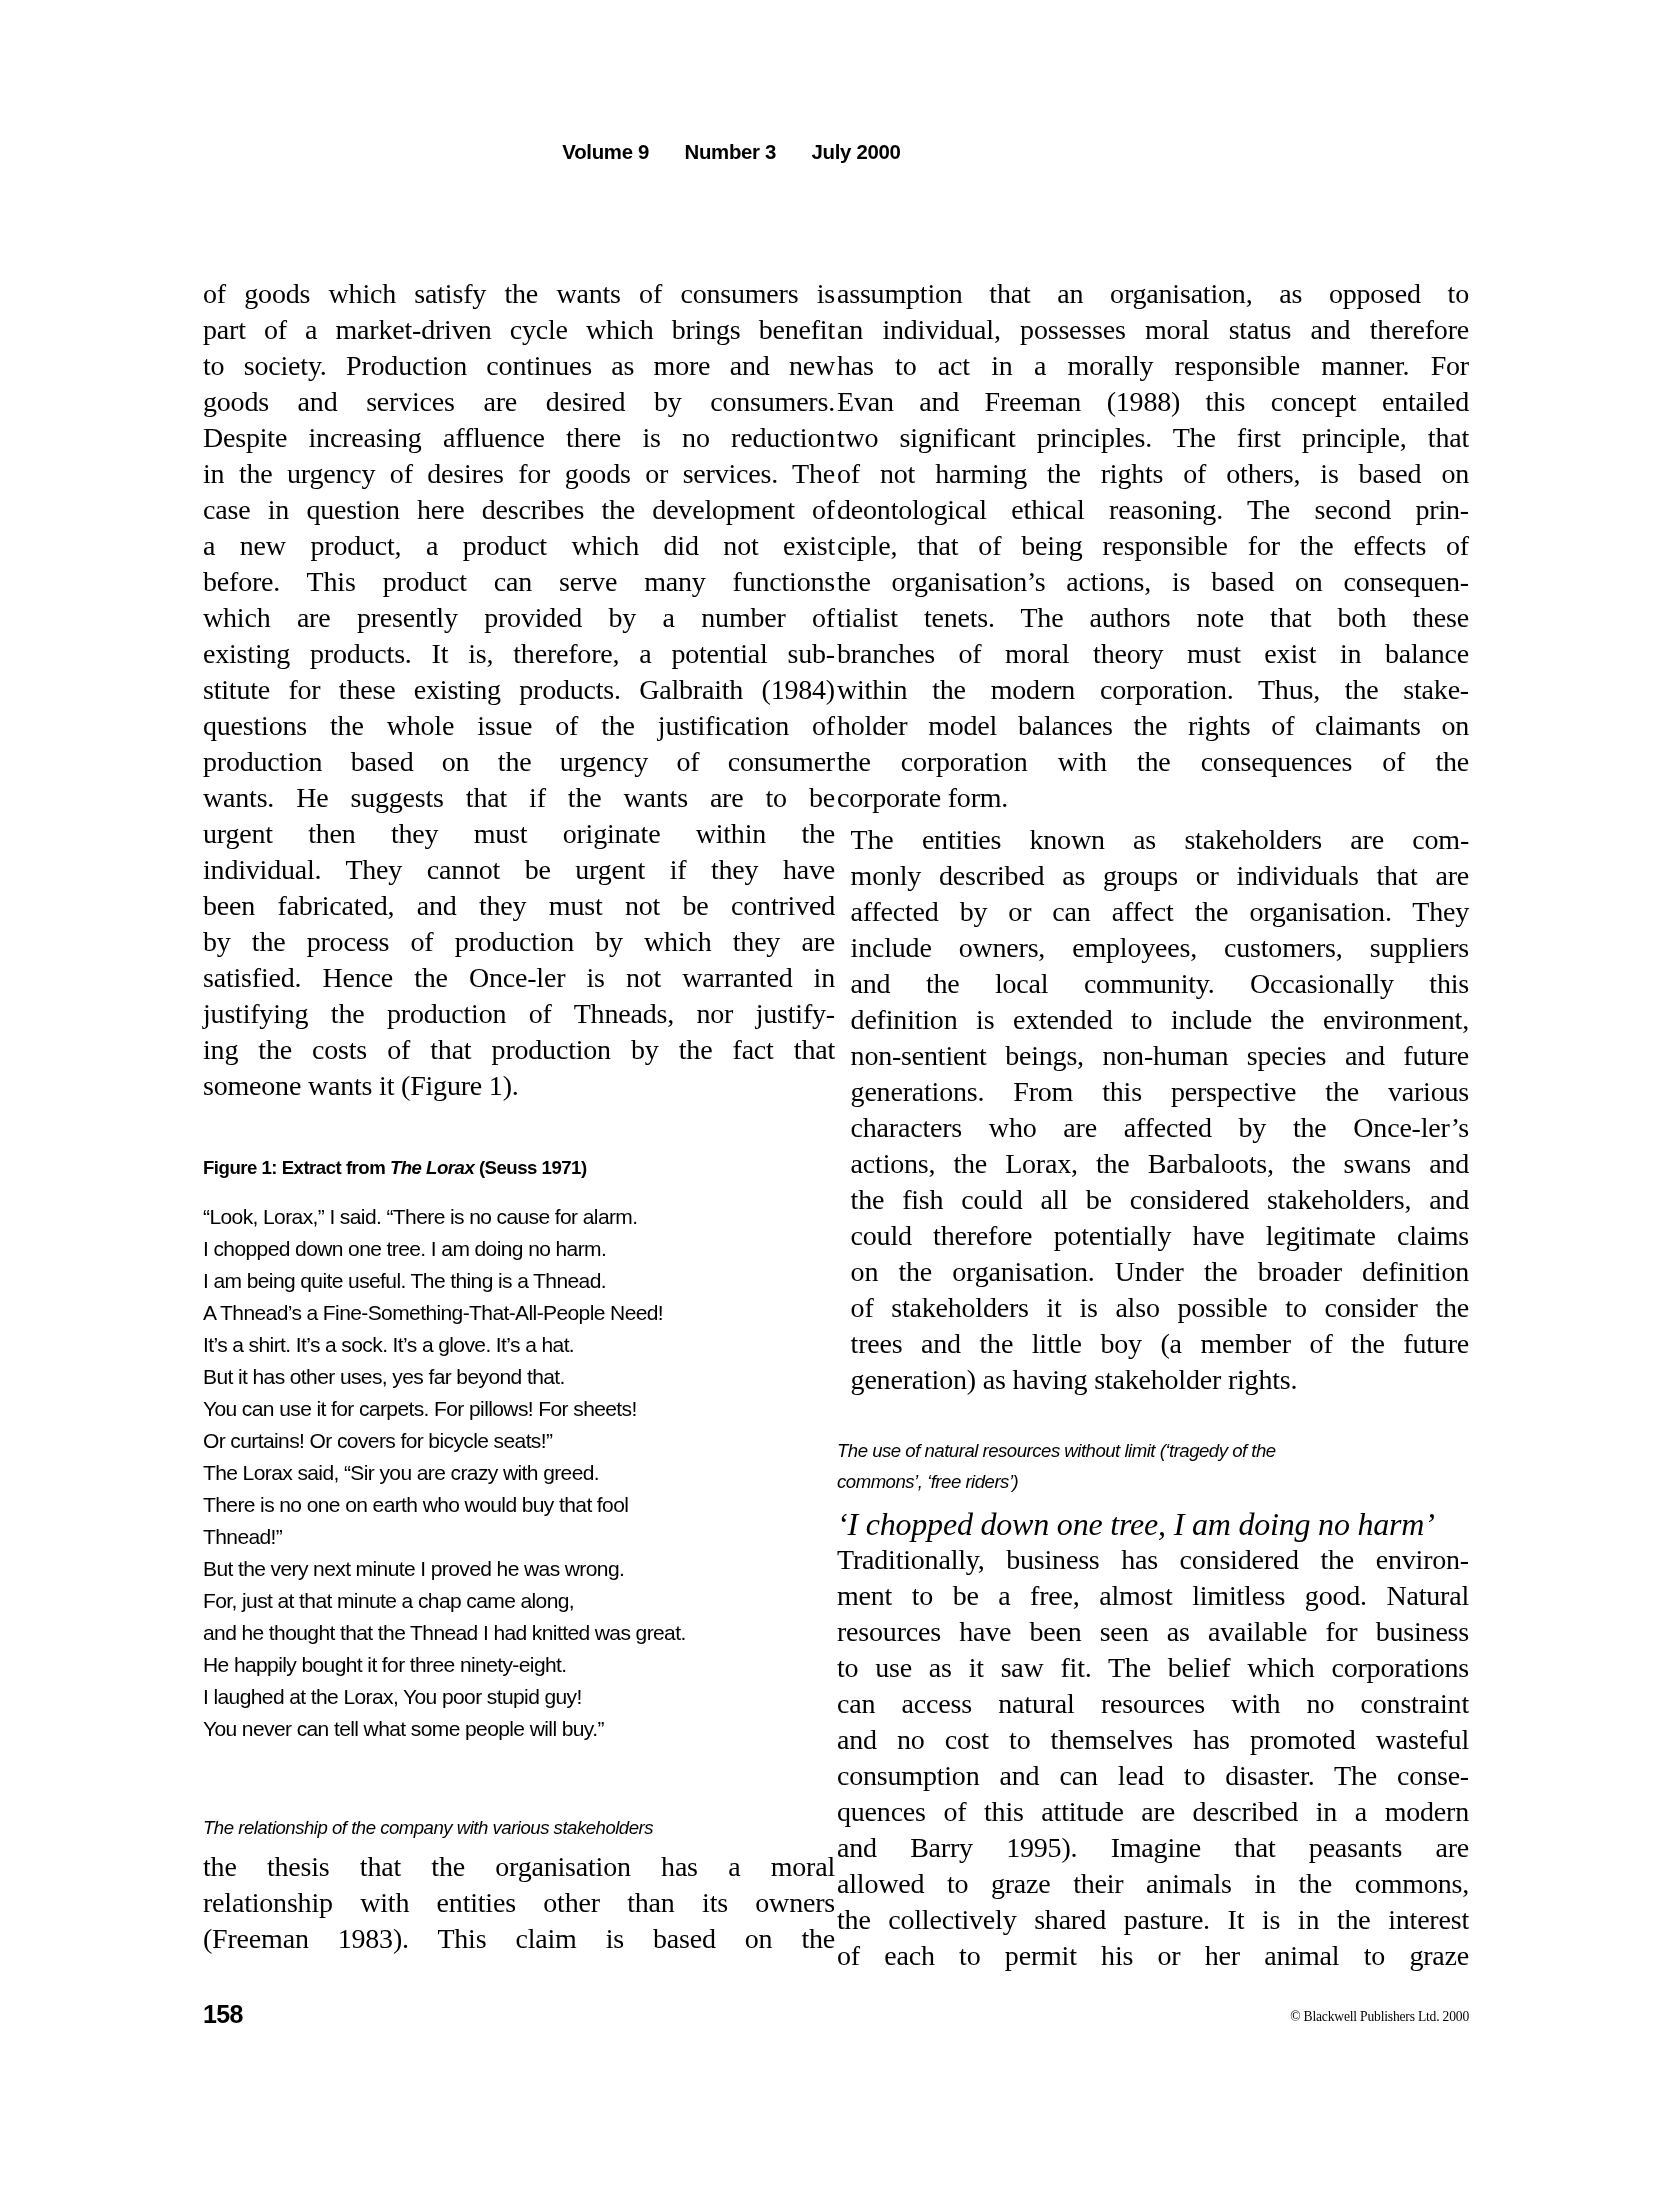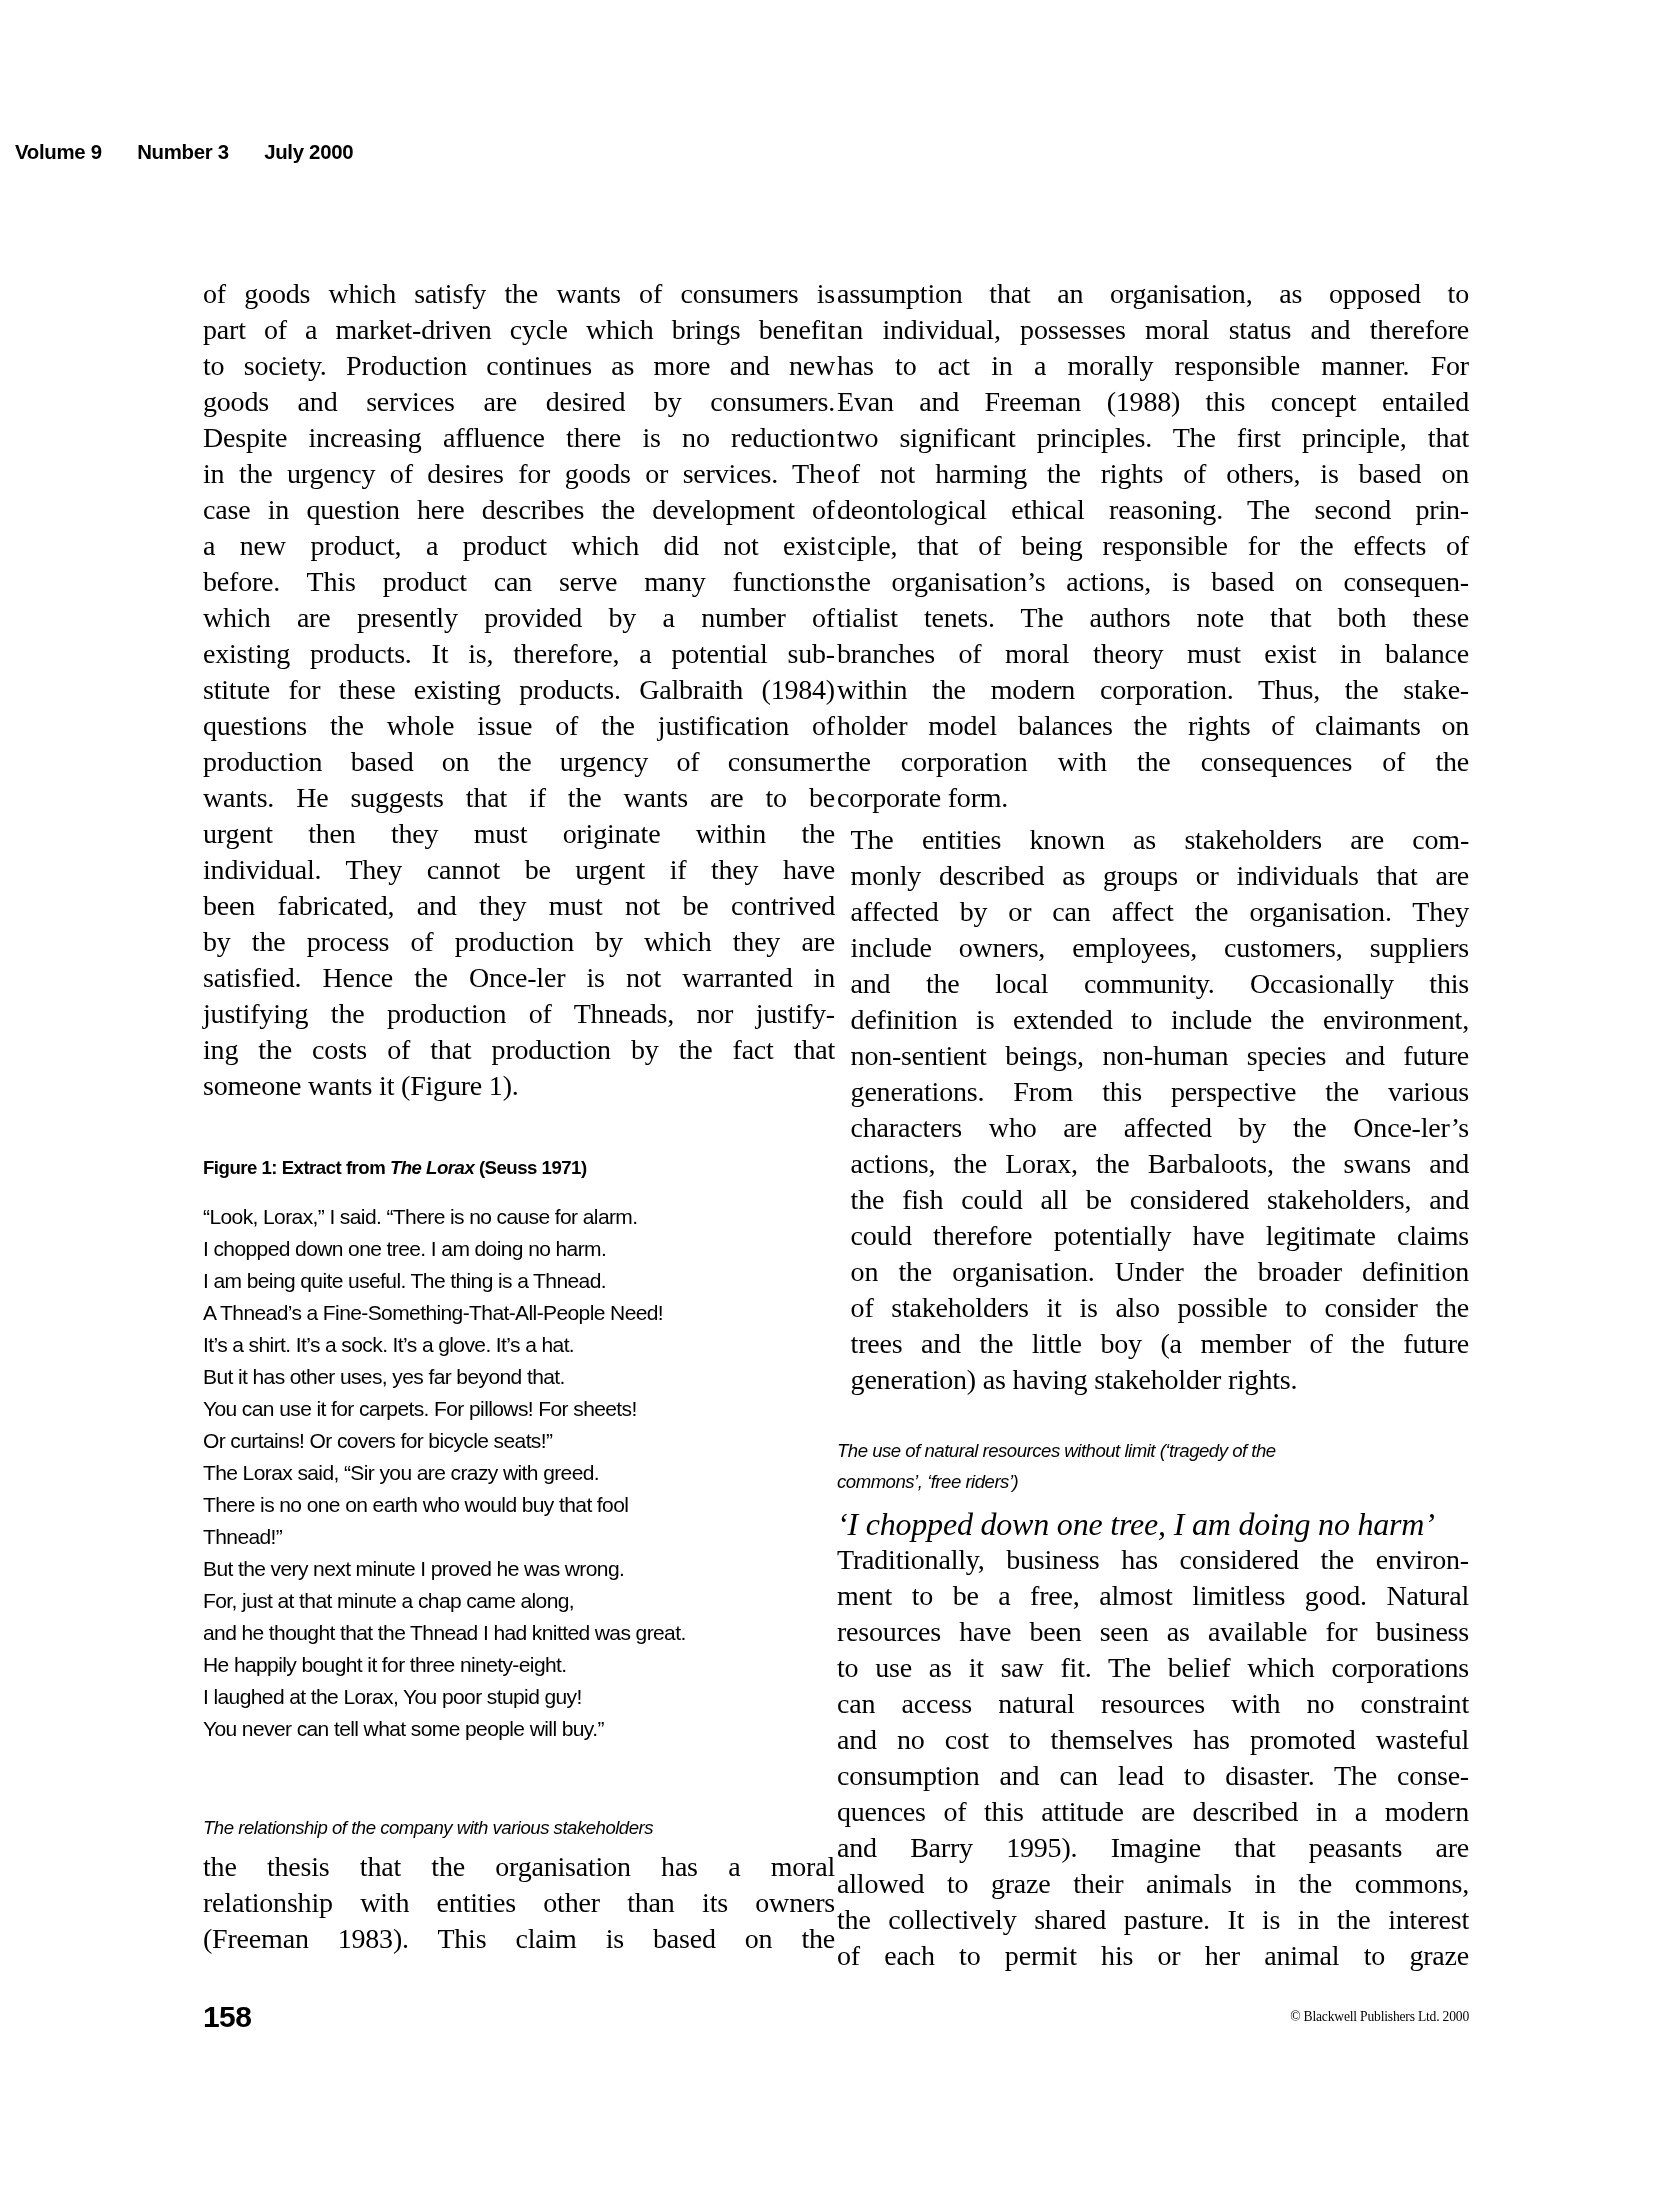--- a/index.html
+++ b/index.html
@@ -1,20 +1,21 @@
 <!DOCTYPE html>
 <html style="font-size:10px"><head>
   <meta charset="utf-8">
   <style>
     html, body { margin: 0; padding: 0; background: #ffffff; }
     body { width: 1673px; height: 2194px; position: relative; color: #000; overflow: hidden; }
     .running-head {
-      position: absolute; top: 141px; left: 0; width: 1383px; 
+      position: absolute; top: 141px; left: 0; width: 1383px; text-align: center;
       font-family: "Liberation Sans", sans-serif; font-weight: bold; font-size: 20.4px;
       letter-spacing: -0.3px;
+      padding-left: 40px;
     }
     .running-head span { margin: 0 15px; }
     .col { position: absolute; top: 276px; width: 632px; }
     .col-left { left: 203px; }
     .col-right { left: 837px; }
     .body-text {
       font-family: "Liberation Serif", serif; font-size: 28px; line-height: 36px;
       margin: 0; text-align: justify; letter-spacing: -0.2px;
     }
     .body-text .ln { display: block; text-align: justify; text-align-last: justify; white-space: nowrap; }
@@ -27,21 +28,21 @@
     .subhead {
       font-family: "Liberation Sans", sans-serif; font-style: italic; font-size: 18.6px;
       letter-spacing: -0.5px; line-height: 31px;
     }
     .subhead-left { margin-top: 67px; margin-bottom: 6.2px; }
     .subhead-right { margin-top: 37px; margin-bottom: 8.7px; }
     .quote-head { font-family: "Liberation Serif", serif; font-style: italic; font-size: 32px; line-height: 36px; letter-spacing: -0.2px; }
     .para-gap { height: 6.2px; }
     .page-number {
       position: absolute; top: 2000px; left: 203px;
-      font-family: "Liberation Sans", sans-serif; font-weight: bold; font-size: 30px; letter-spacing: -0.6px;
+      font-family: "Liberation Sans", sans-serif; font-weight: bold; font-size: 25px; letter-spacing: -0.6px;
     }
     .copyright {
       position: absolute; top: 2009px; right: 204px;
       font-family: "Liberation Serif", serif; font-size: 13.6px; letter-spacing: -0.2px;
     }
   </style>
 </head>
 <body>
 
 <div class="running-head">

